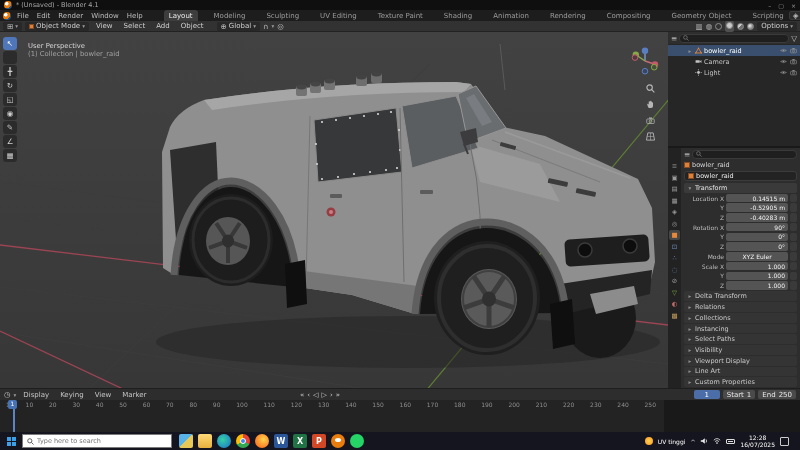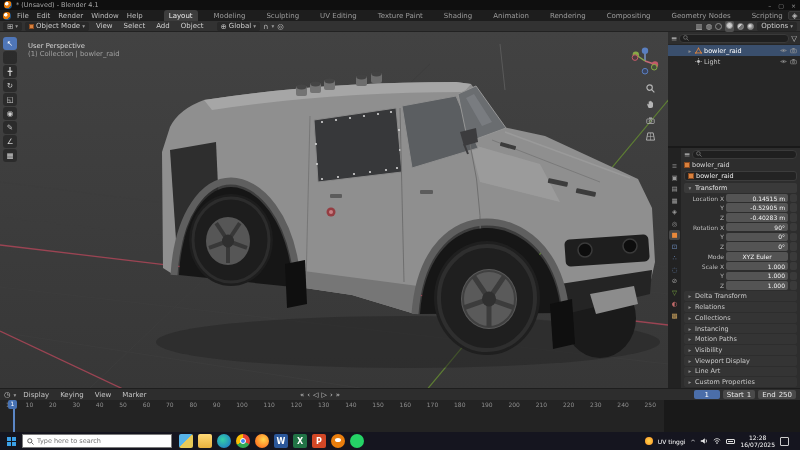--- a/index.html
+++ b/index.html
@@ -209,21 +209,21 @@
     <div class="workspaces">
       <span class="ws-tab active">Layout</span>
       <span class="ws-tab">Modeling</span>
       <span class="ws-tab">Sculpting</span>
       <span class="ws-tab">UV Editing</span>
       <span class="ws-tab">Texture Paint</span>
       <span class="ws-tab">Shading</span>
       <span class="ws-tab">Animation</span>
       <span class="ws-tab">Rendering</span>
       <span class="ws-tab">Compositing</span>
-      <span class="ws-tab">Geometry Nodes</span>
+      <span class="ws-tab">Geometry Object</span>
       <span class="ws-tab">Scripting</span>
     </div>
     <div class="topbar-right">
       <div class="chip">
         <span class="hicon">◈</span>
         <span>Scene</span>
         <span class="x">×</span>
       </div>
       <div class="chip">
         <span class="hicon">▤</span>
@@ -474,20 +474,36 @@
                 </svg>
               <svg class="ic">
                   <use href="#sy-cam"></use>
                 </svg>
             </span>
           </div>
           <div class="o-row">
             <span class="ind2"></span>
             <span class="tw"></span>
             <svg class="ic">
+                <use href="#sy-camobj"></use>
+              </svg>
+            <span>Camera</span>
+            <span class="o-right">
+              <svg class="ic">
+                  <use href="#sy-eye"></use>
+                </svg>
+              <svg class="ic">
+                  <use href="#sy-cam"></use>
+                </svg>
+            </span>
+          </div>
+          <div class="o-row">
+            <span class="ind2"></span>
+            <span class="tw"></span>
+            <svg class="ic">
                 <use href="#sy-light"></use>
               </svg>
             <span>Light</span>
             <span class="o-right">
               <svg class="ic">
                   <use href="#sy-eye"></use>
                 </svg>
               <svg class="ic">
                   <use href="#sy-cam"></use>
                 </svg>
@@ -595,21 +611,21 @@
           <div class="section-c">
               <span class="tw">▸</span>
               <span>Collections</span>
             </div>
           <div class="section-c">
               <span class="tw">▸</span>
               <span>Instancing</span>
             </div>
           <div class="section-c">
               <span class="tw">▸</span>
-              <span>Motion Paths</span>
+              <span>Select Paths</span>
             </div>
           <div class="section-c">
               <span class="tw">▸</span>
               <span>Visibility</span>
             </div>
           <div class="section-c">
               <span class="tw">▸</span>
               <span>Viewport Display</span>
             </div>
           <div class="section-c">

